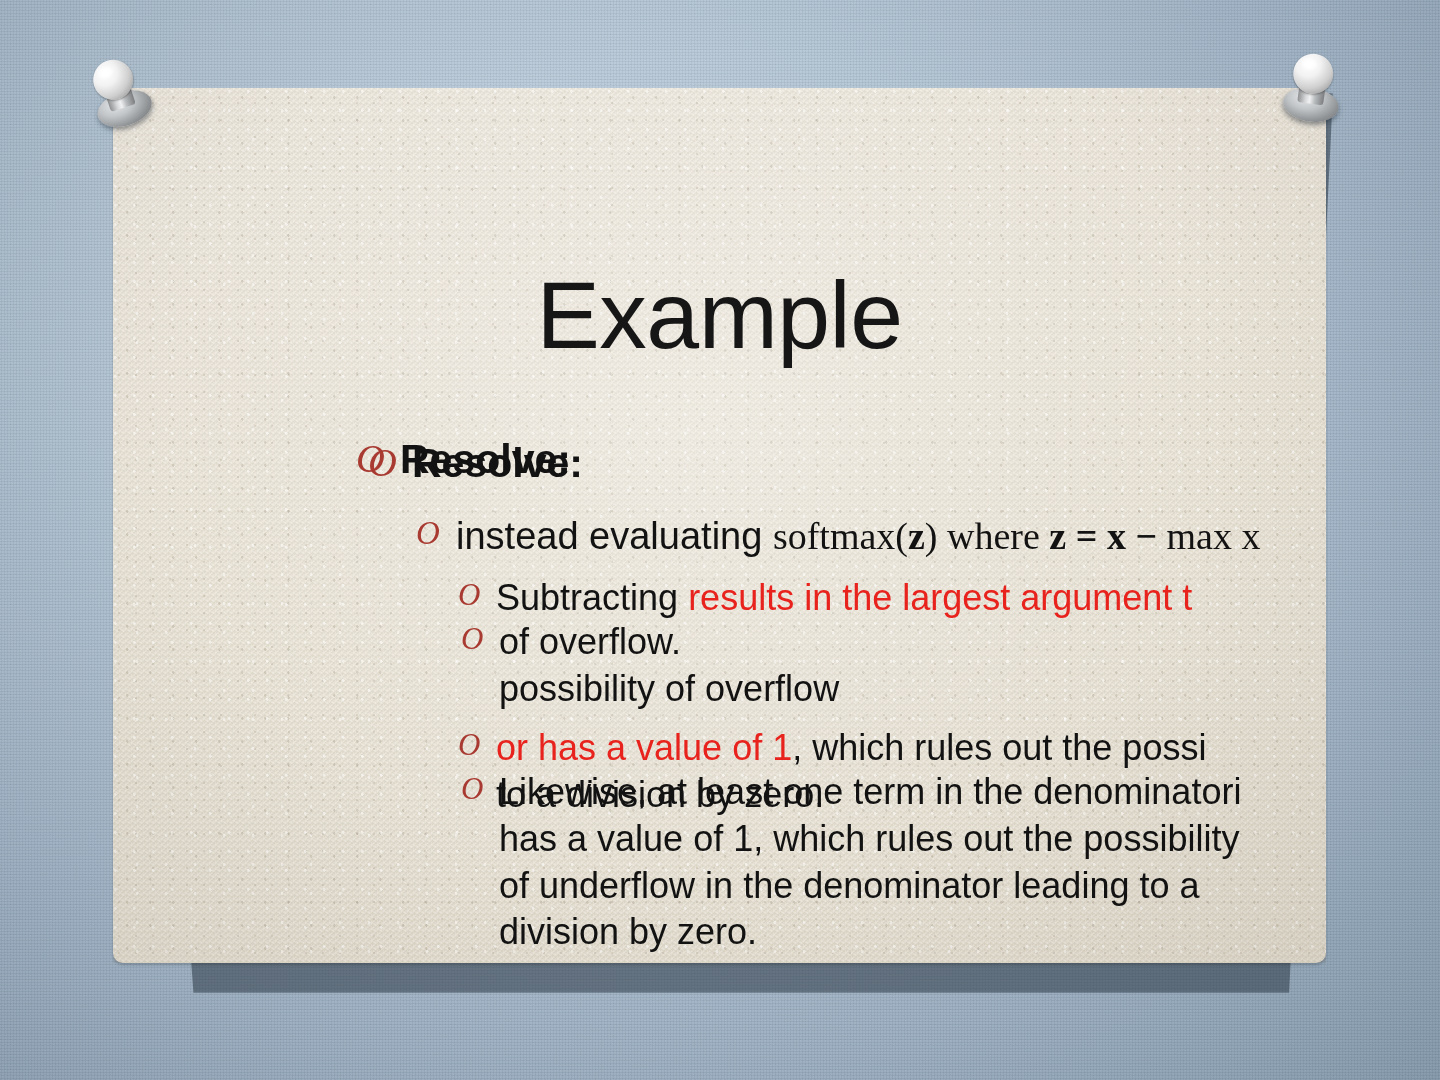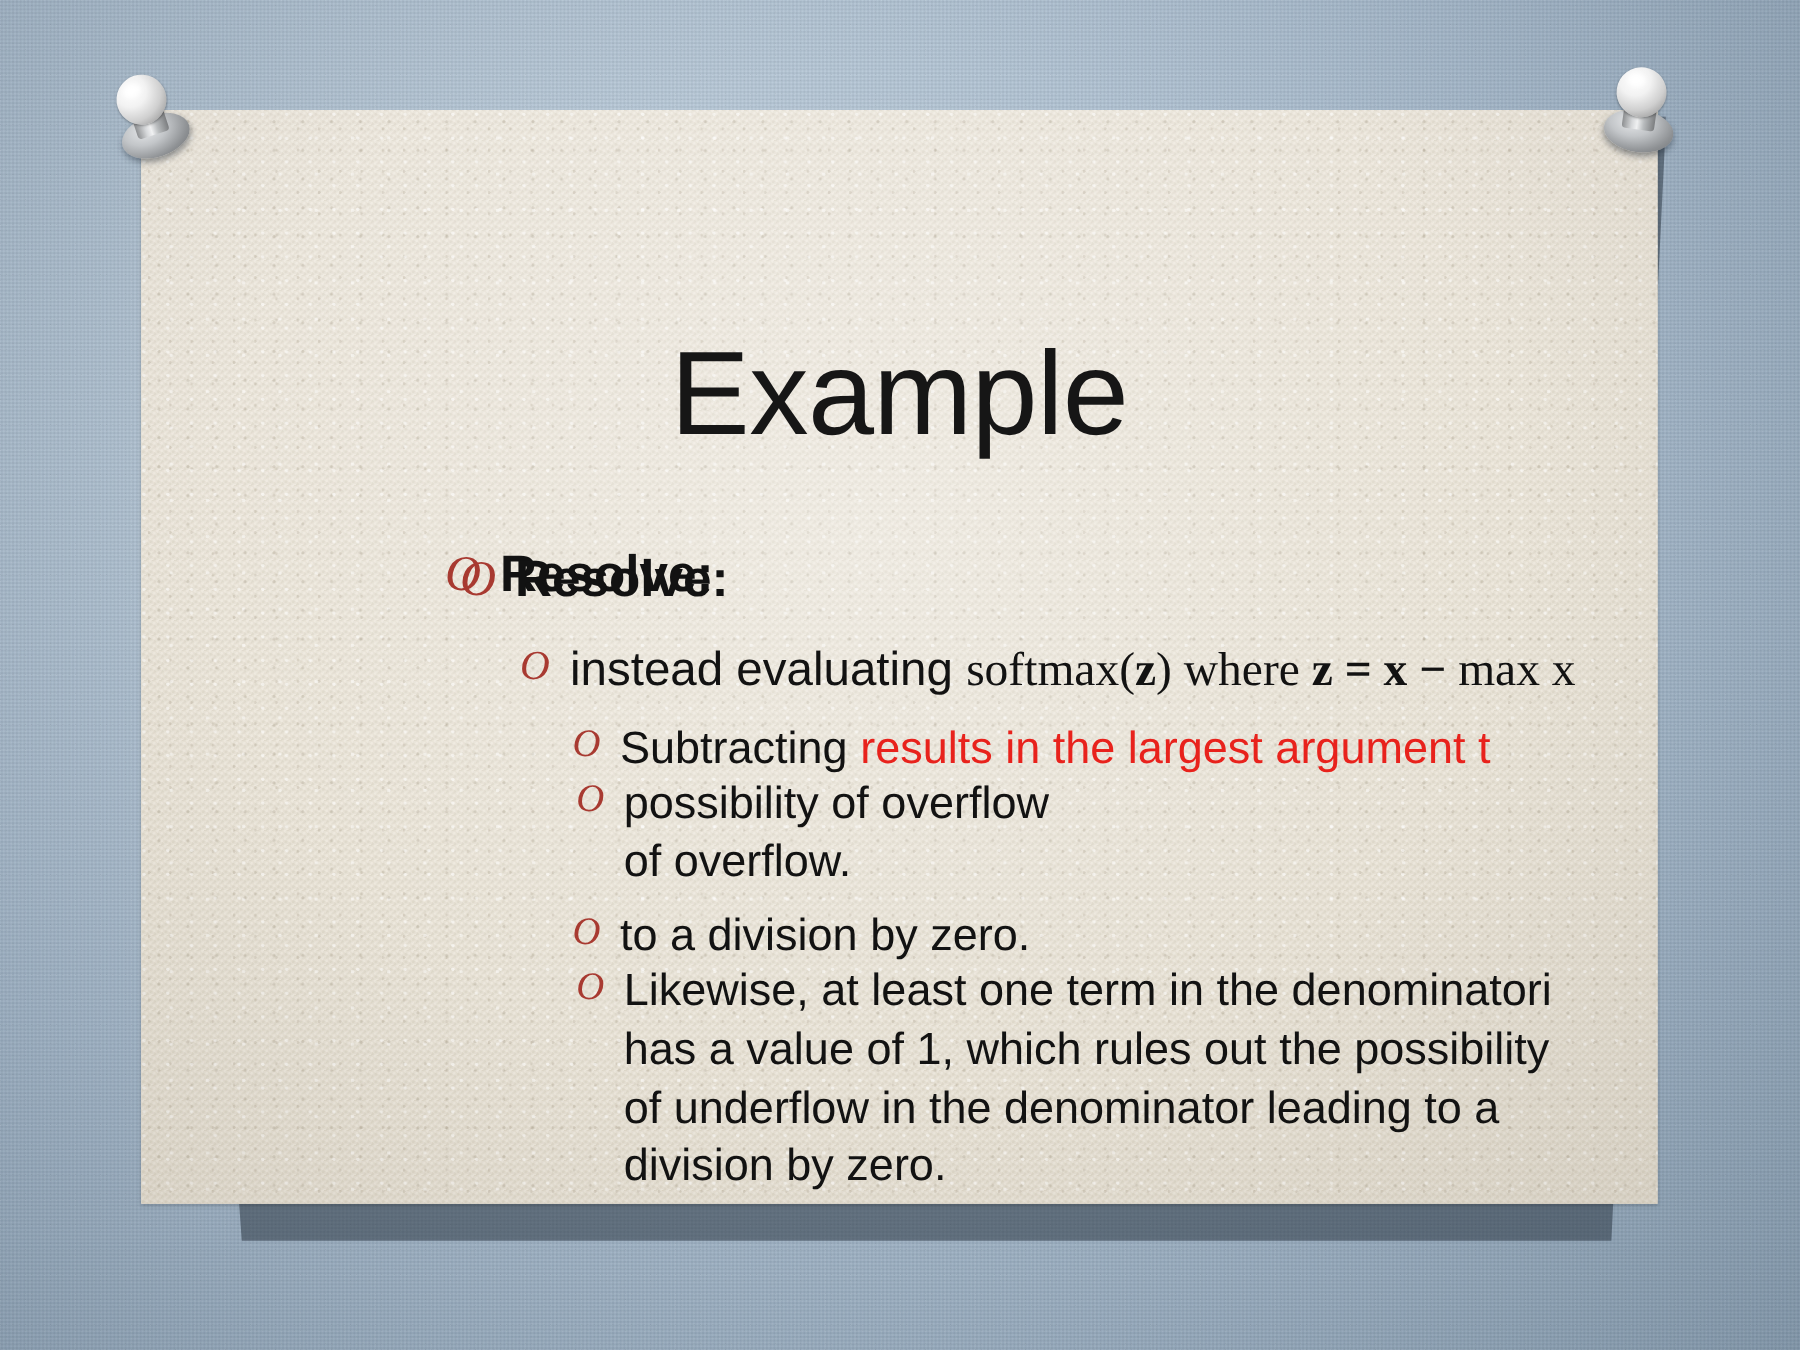--- a/index.html
+++ b/index.html
@@ -42,20 +42,21 @@
     background-image:
       radial-gradient(circle at 12% 18%,rgba(255,255,255,.55) 0 1.2px,transparent 1.5px),
       radial-gradient(circle at 62% 41%,rgba(150,140,120,.28) 0 1.1px,transparent 1.4px),
       radial-gradient(circle at 83% 77%,rgba(255,255,255,.5) 0 1.3px,transparent 1.6px),
       radial-gradient(circle at 37% 88%,rgba(160,148,128,.25) 0 1px,transparent 1.3px),
       repeating-linear-gradient(27deg,rgba(255,255,255,.17) 0 2px,rgba(0,0,0,.015) 2px 4px),
       repeating-linear-gradient(117deg,rgba(255,255,255,.12) 0 2px,rgba(0,0,0,.018) 2px 4px),
       linear-gradient(168deg,#ece6da 0%,#e8e1d3 48%,#e3dccd 100%);
     background-size:19px 19px,23px 23px,29px 29px,17px 17px,6px 6px,6px 6px,100% 100%;
     box-shadow:0 2px 3px rgba(0,0,0,.18);
+    border-radius:10px;
   }
   #paper-inner-shade{
     position:absolute;inset:0;
     background:radial-gradient(ellipse at 48% 38%,rgba(255,255,255,.28) 0%,rgba(255,255,255,0) 58%,rgba(120,110,95,.13) 100%);
     pointer-events:none;
   }
 
   
   .pin{position:absolute;width:66px;height:72px;}
   .pin .pin-head{
@@ -157,20 +158,23 @@
           </span>
         </span>
       </div>
     </div>
 
     <div class="blk lvl3" id="layerA-b2">
       <div class="row">
         <span class="bul">O</span>
         <span class="txt">
           <span class="clipline" style="display:block">
+            <span class="red">or has a value of 1</span><span>, which rules out the possi</span>
+          </span>
+          <span class="clipline" style="display:block">
             <span>to a division by zero.</span>
           </span>
         </span>
       </div>
     </div>
   </div>
 
   <div class="layer">
 
     <div class="blk lvl1" id="layerB-h">
@@ -186,22 +190,22 @@
         <span class="txt">
           <span>instead evaluating </span><span class="mathser">softmax(</span><span class="mbold">z</span><span class="mathser">) where </span><span class="mbold">z</span><span class="mbold"> = </span><span class="mbold">x</span><span class="mbold"> − </span><span class="mathser">max x</span>
         </span>
       </div>
     </div>
 
     <div class="blk lvl3" id="layerB-b2">
       <div class="row">
         <span class="bul">O</span>
         <span class="txt">
+          <span class="clipline" style="display:block">of overflow.</span>
           <span class="clipline" style="display:block">possibility of overflow</span>
-          <span class="clipline" style="display:block">of overflow.</span>
         </span>
       </div>
     </div>
 
     <div class="blk lvl3" id="layerB-b3">
       <div class="row">
         <span class="bul">O</span>
         <span class="txt">
           <span class="clipline" style="display:block">Likewise, at least one term in the denominatori</span>
           <span class="clipline" style="display:block">has a value of 1, which rules out the possibility</span>

